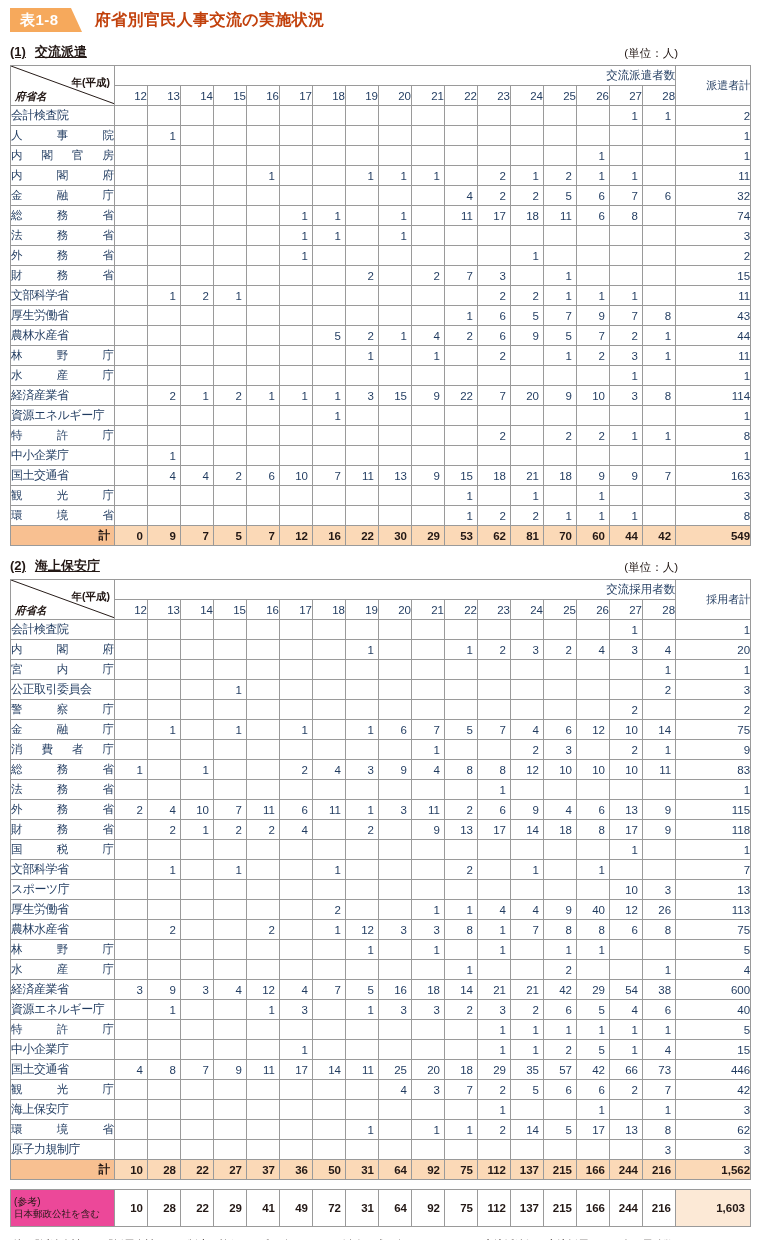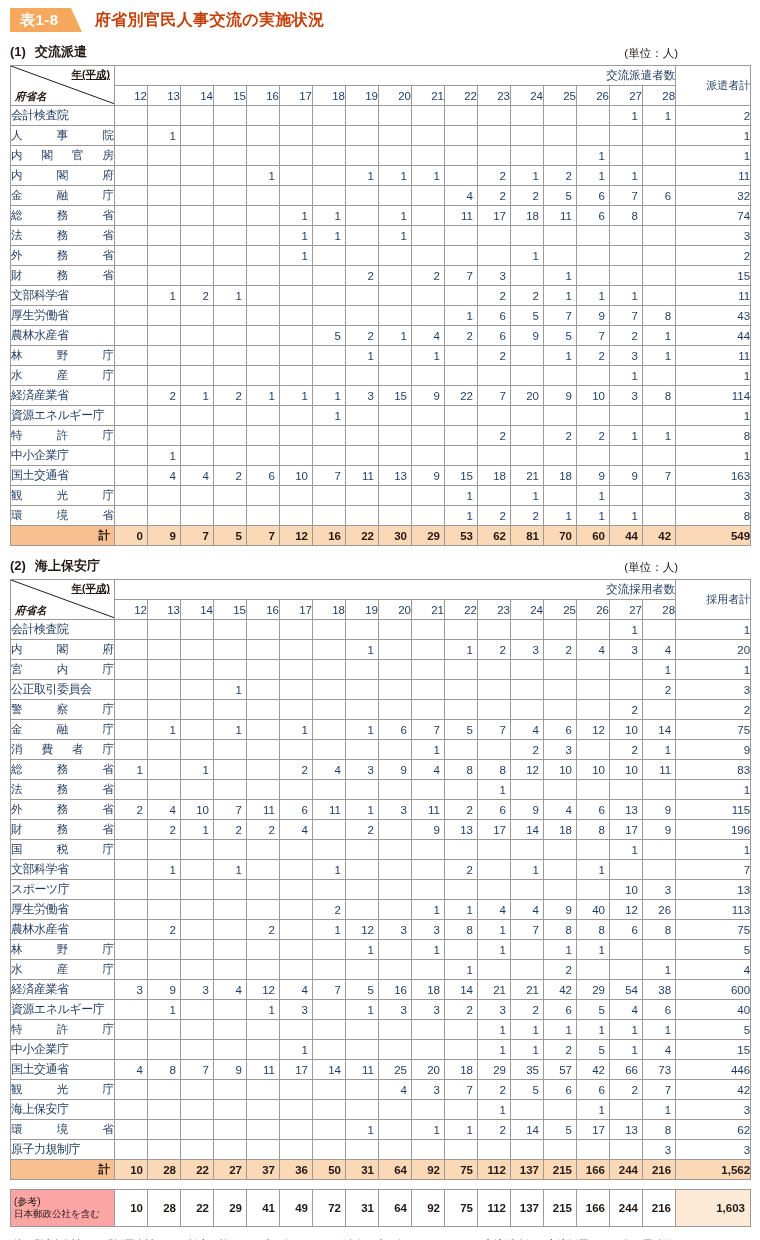--- a/index.html
+++ b/index.html
@@ -64,20 +64,21 @@
     display: flex;
     justify-content: space-between;
     align-items: flex-end;
     margin: 0 0 4px 0;
     height: 19px;
   }
   .section-label {
     font-size: 13px;
     font-weight: bold;
     color: #231815;
+    text-decoration: underline;
   }
   .section-label .num { margin-right: 9px; }
   .unit-label {
     font-size: 11.5px;
     color: #231815;
   }
 
   
   table.data {
     border-collapse: collapse;
@@ -107,25 +108,24 @@
     height: 38px;
     vertical-align: top;
   }
   td.corner .diag {
     position: absolute;
     left: 0; top: 0; right: 0; bottom: 0;
   }
   td.corner .yr {
     position: absolute;
     right: 4px;
-    top: 2px;
+    top: 10px;
     font-size: 10.5px;
     font-weight: bold;
     color: #231815;
-    text-decoration: underline;
   }
   td.corner .fs {
     position: absolute;
     left: 4px;
     bottom: 1px;
     font-size: 10.5px;
     font-weight: bold;
     color: #231815;
     font-style: italic;
   }
@@ -209,21 +209,21 @@
     border: 1px solid #9a9a9a;
     height: 36px;
     text-align: right;
     padding: 0 4px 0 0;
     font-size: 11.5px;
     color: #231815;
     font-weight: bold;
     background: #ffffff;
   }
   table.ref td.reflabel {
-    background: #fca5a5;
+    background: #ec4899;
     text-align: left;
     padding: 0 3px;
     font-size: 10px;
     line-height: 1.35;
     font-weight: normal;
     color: #231815;
   }
   table.ref td.reftotal {
     background: #fce9d6;
     padding-right: 5px;
@@ -1184,21 +1184,21 @@
           <td class="num">2</td>
           <td class="num"></td>
           <td class="num">9</td>
           <td class="num">13</td>
           <td class="num">17</td>
           <td class="num">14</td>
           <td class="num">18</td>
           <td class="num">8</td>
           <td class="num">17</td>
           <td class="num">9</td>
-          <td class="rowtotal">196</td>
+          <td class="rowtotal">118</td>
         </tr>
         <tr>
           <td class="agency">
             <span class="spread">
               <span>国</span>
               <span>税</span>
               <span>庁</span>
             </span>
           </td>
           <td class="num"></td>

